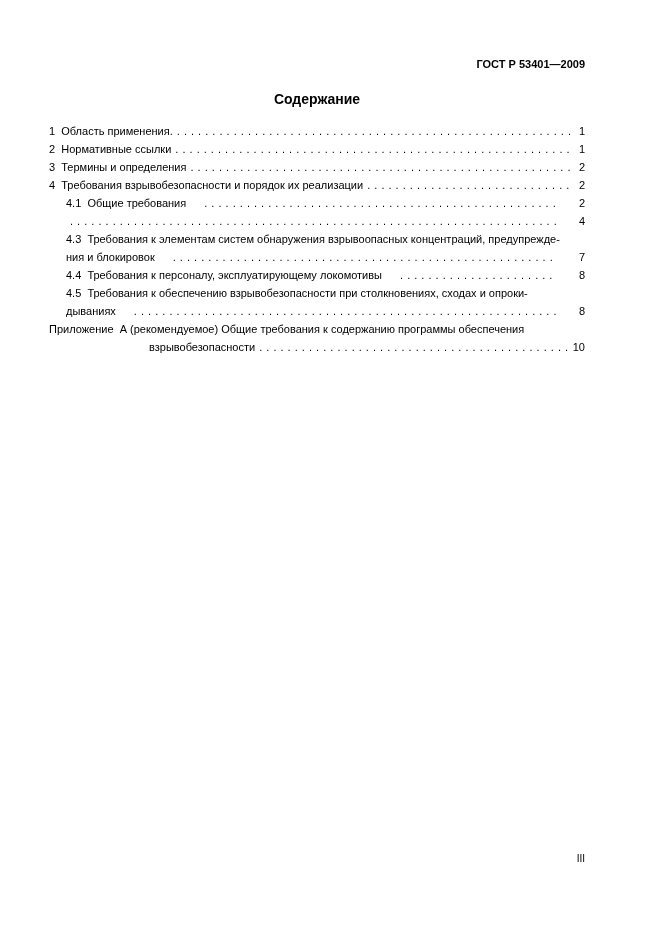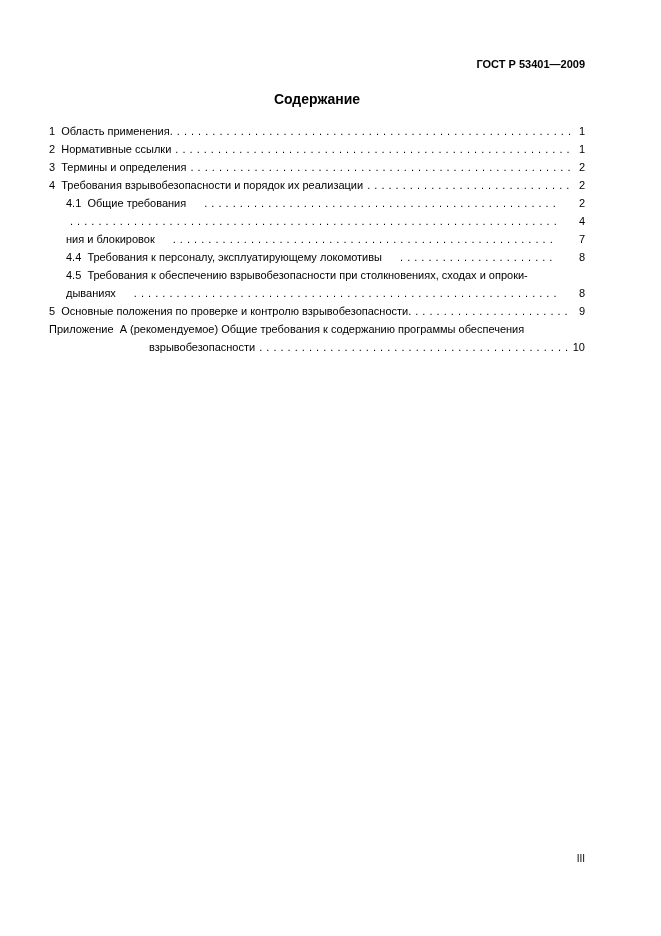--- a/index.html
+++ b/index.html
@@ -99,43 +99,41 @@
       <div class="toc-line l2">
         <span class="toc-text">4.1  Общие требования</span>
         <span class="leader"></span>
         <span class="toc-page">2</span>
       </div>
       <div class="toc-line l2">
         <span class="leader"></span>
         <span class="toc-page">4</span>
       </div>
       <div class="toc-line l2">
+        <span class="toc-text">4.3  Требования к элементам систем обнаружения взрывоопасных концентраций, предупрежде-</span>
+      </div>
+      <div class="toc-line l2">
         <span class="toc-text">ния и блокировок</span>
         <span class="leader"></span>
         <span class="toc-page">7</span>
       </div>
       <div class="toc-line l2">
         <span class="toc-text">4.4  Требования к персоналу, эксплуатирующему локомотивы</span>
         <span class="leader"></span>
         <span class="toc-page">8</span>
       </div>
       <div class="toc-line l2">
         <span class="toc-text">4.5  Требования к обеспечению взрывобезопасности при столкновениях, сходах и опроки-</span>
       </div>
       <div class="toc-line l2">
         <span class="toc-text">дываниях</span>
         <span class="leader"></span>
         <span class="toc-page">8</span>
       </div>
       <div class="toc-line">
-        <span class="toc-text">5  Основные положения по проверке и контролю взрывобезопасности.</span>
-        <span class="leader"></span>
-        <span class="toc-page">9</span>
-      </div>
-      <div class="toc-line">
         <span class="toc-text">Приложение  А (рекомендуемое) Общие требования к содержанию программы обеспечения</span>
       </div>
       <div class="toc-line capp">
         <span class="toc-text">взрывобезопасности</span>
         <span class="leader"></span>
         <span class="toc-page">10</span>
       </div>
     </div>
 
   <div class="footer">III</div>

